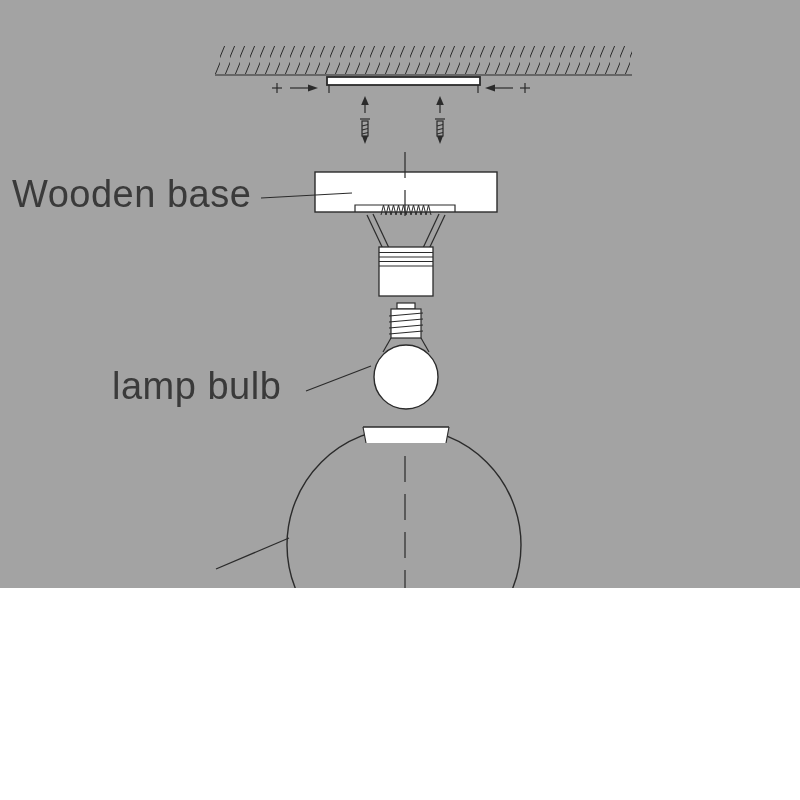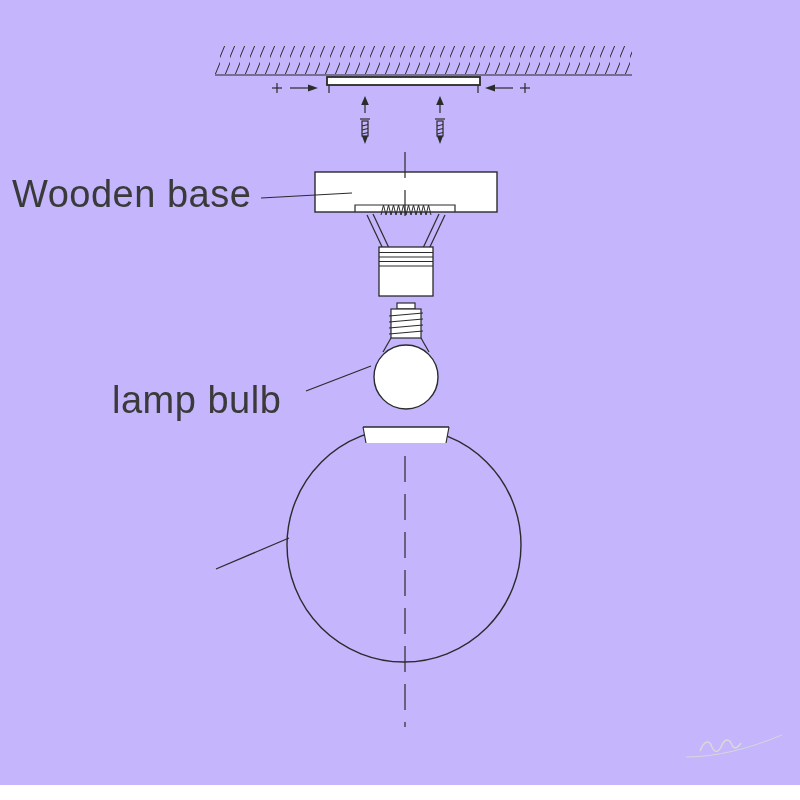--- a/index.html
+++ b/index.html
@@ -3,42 +3,42 @@
 <meta charset="utf-8">
 <style>
   * { box-sizing: border-box; }
   html, body {
     margin: 0; padding: 0;
     background: #ffffff;
     font-family: "Liberation Sans", "DejaVu Sans", sans-serif;
   }
   .canvas {
     position: relative;
-    width: 800px; height: 785px;
-    background: #c4b5fd;
+    width: 800px; height: 588px;
+    background: #a3a3a3;
     overflow: hidden;
   }
   .canvas svg { position: absolute; left: 0; top: 0; }
   .ink {
     stroke: #2b2b2b;
     fill: none;
     stroke-width: 1.2;
     stroke-linecap: butt;
   }
   .label {
     position: absolute;
     color: #3a3a3a;
     font-size: 38px;
     font-weight: 400;
     letter-spacing: 0.5px;
     white-space: nowrap;
     user-select: none;
   }
   #label-wooden-base { left: 12px;  top: 173px; }
-  #label-lamp-bulb   { left: 112px; top: 379px; }
+  #label-lamp-bulb   { left: 112px; top: 365px; }
   #label-glass       { left: 100px; top: 560px; }
 </style>
 </head>
 <body>
 
 <div class="canvas">
 
   <svg width="800" height="800" viewBox="0 0 800 800">
     <defs>
       <pattern id="hatch" width="10" height="30" patternUnits="userSpaceOnUse">

